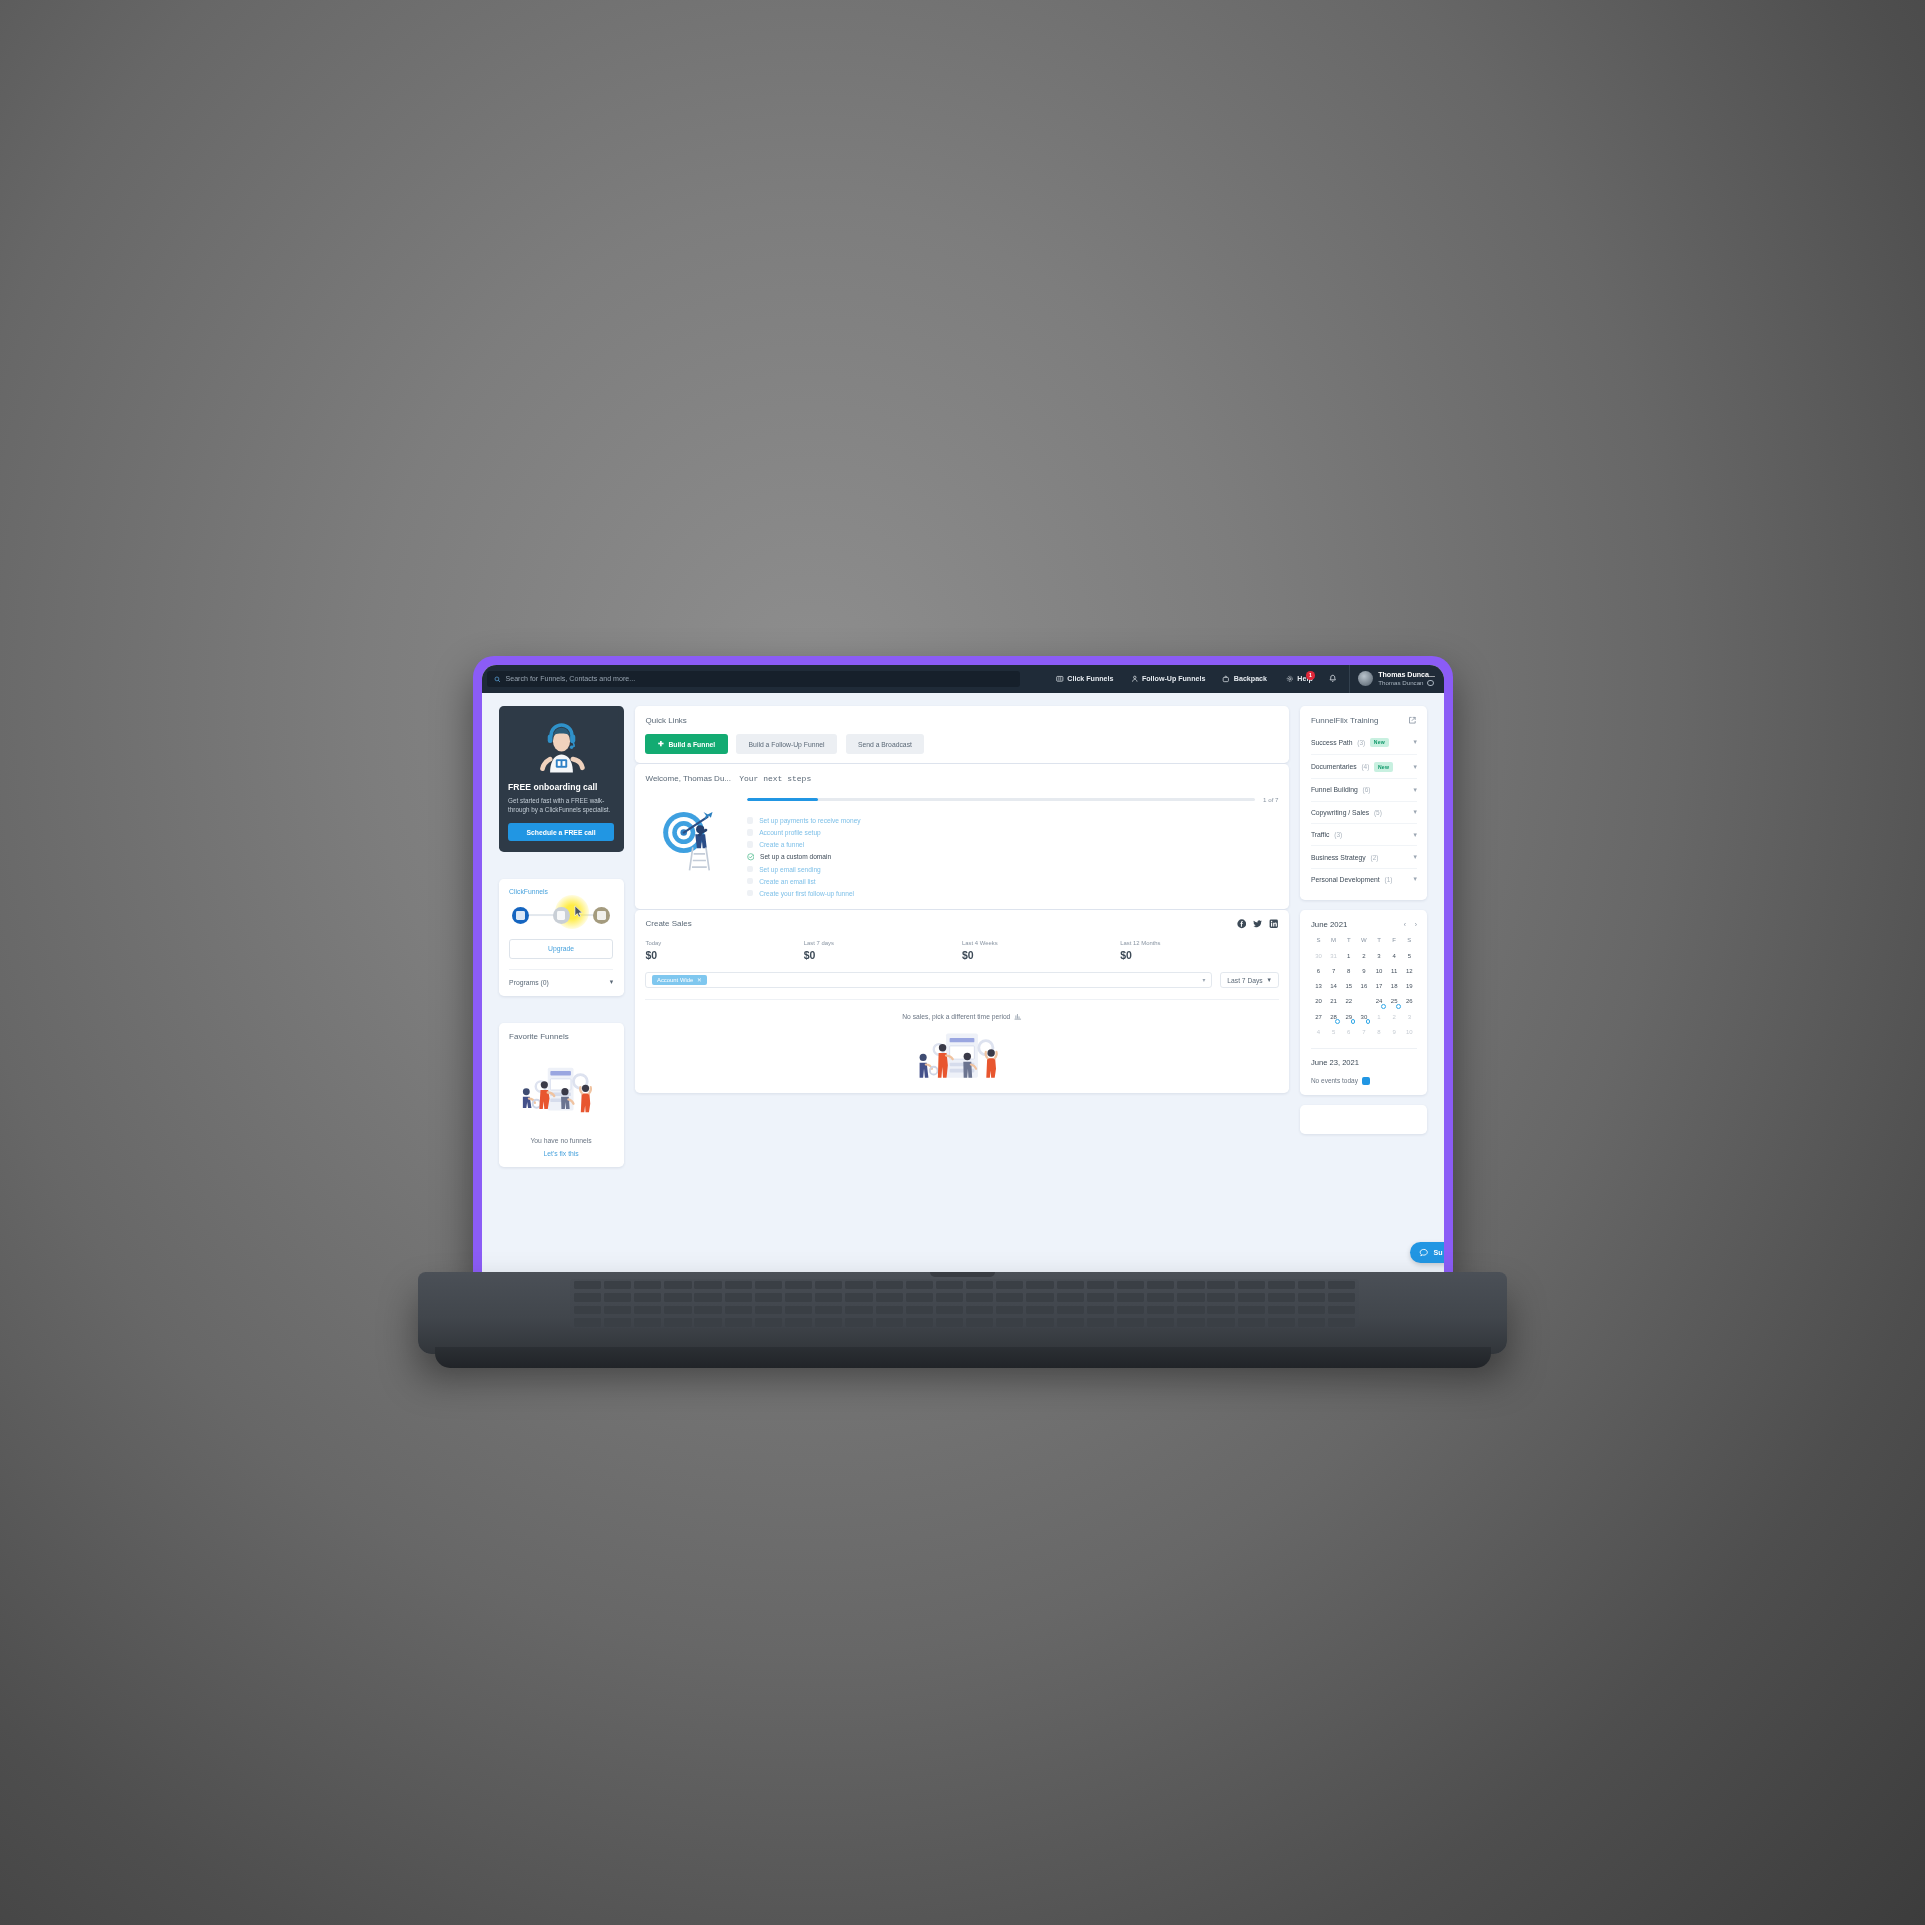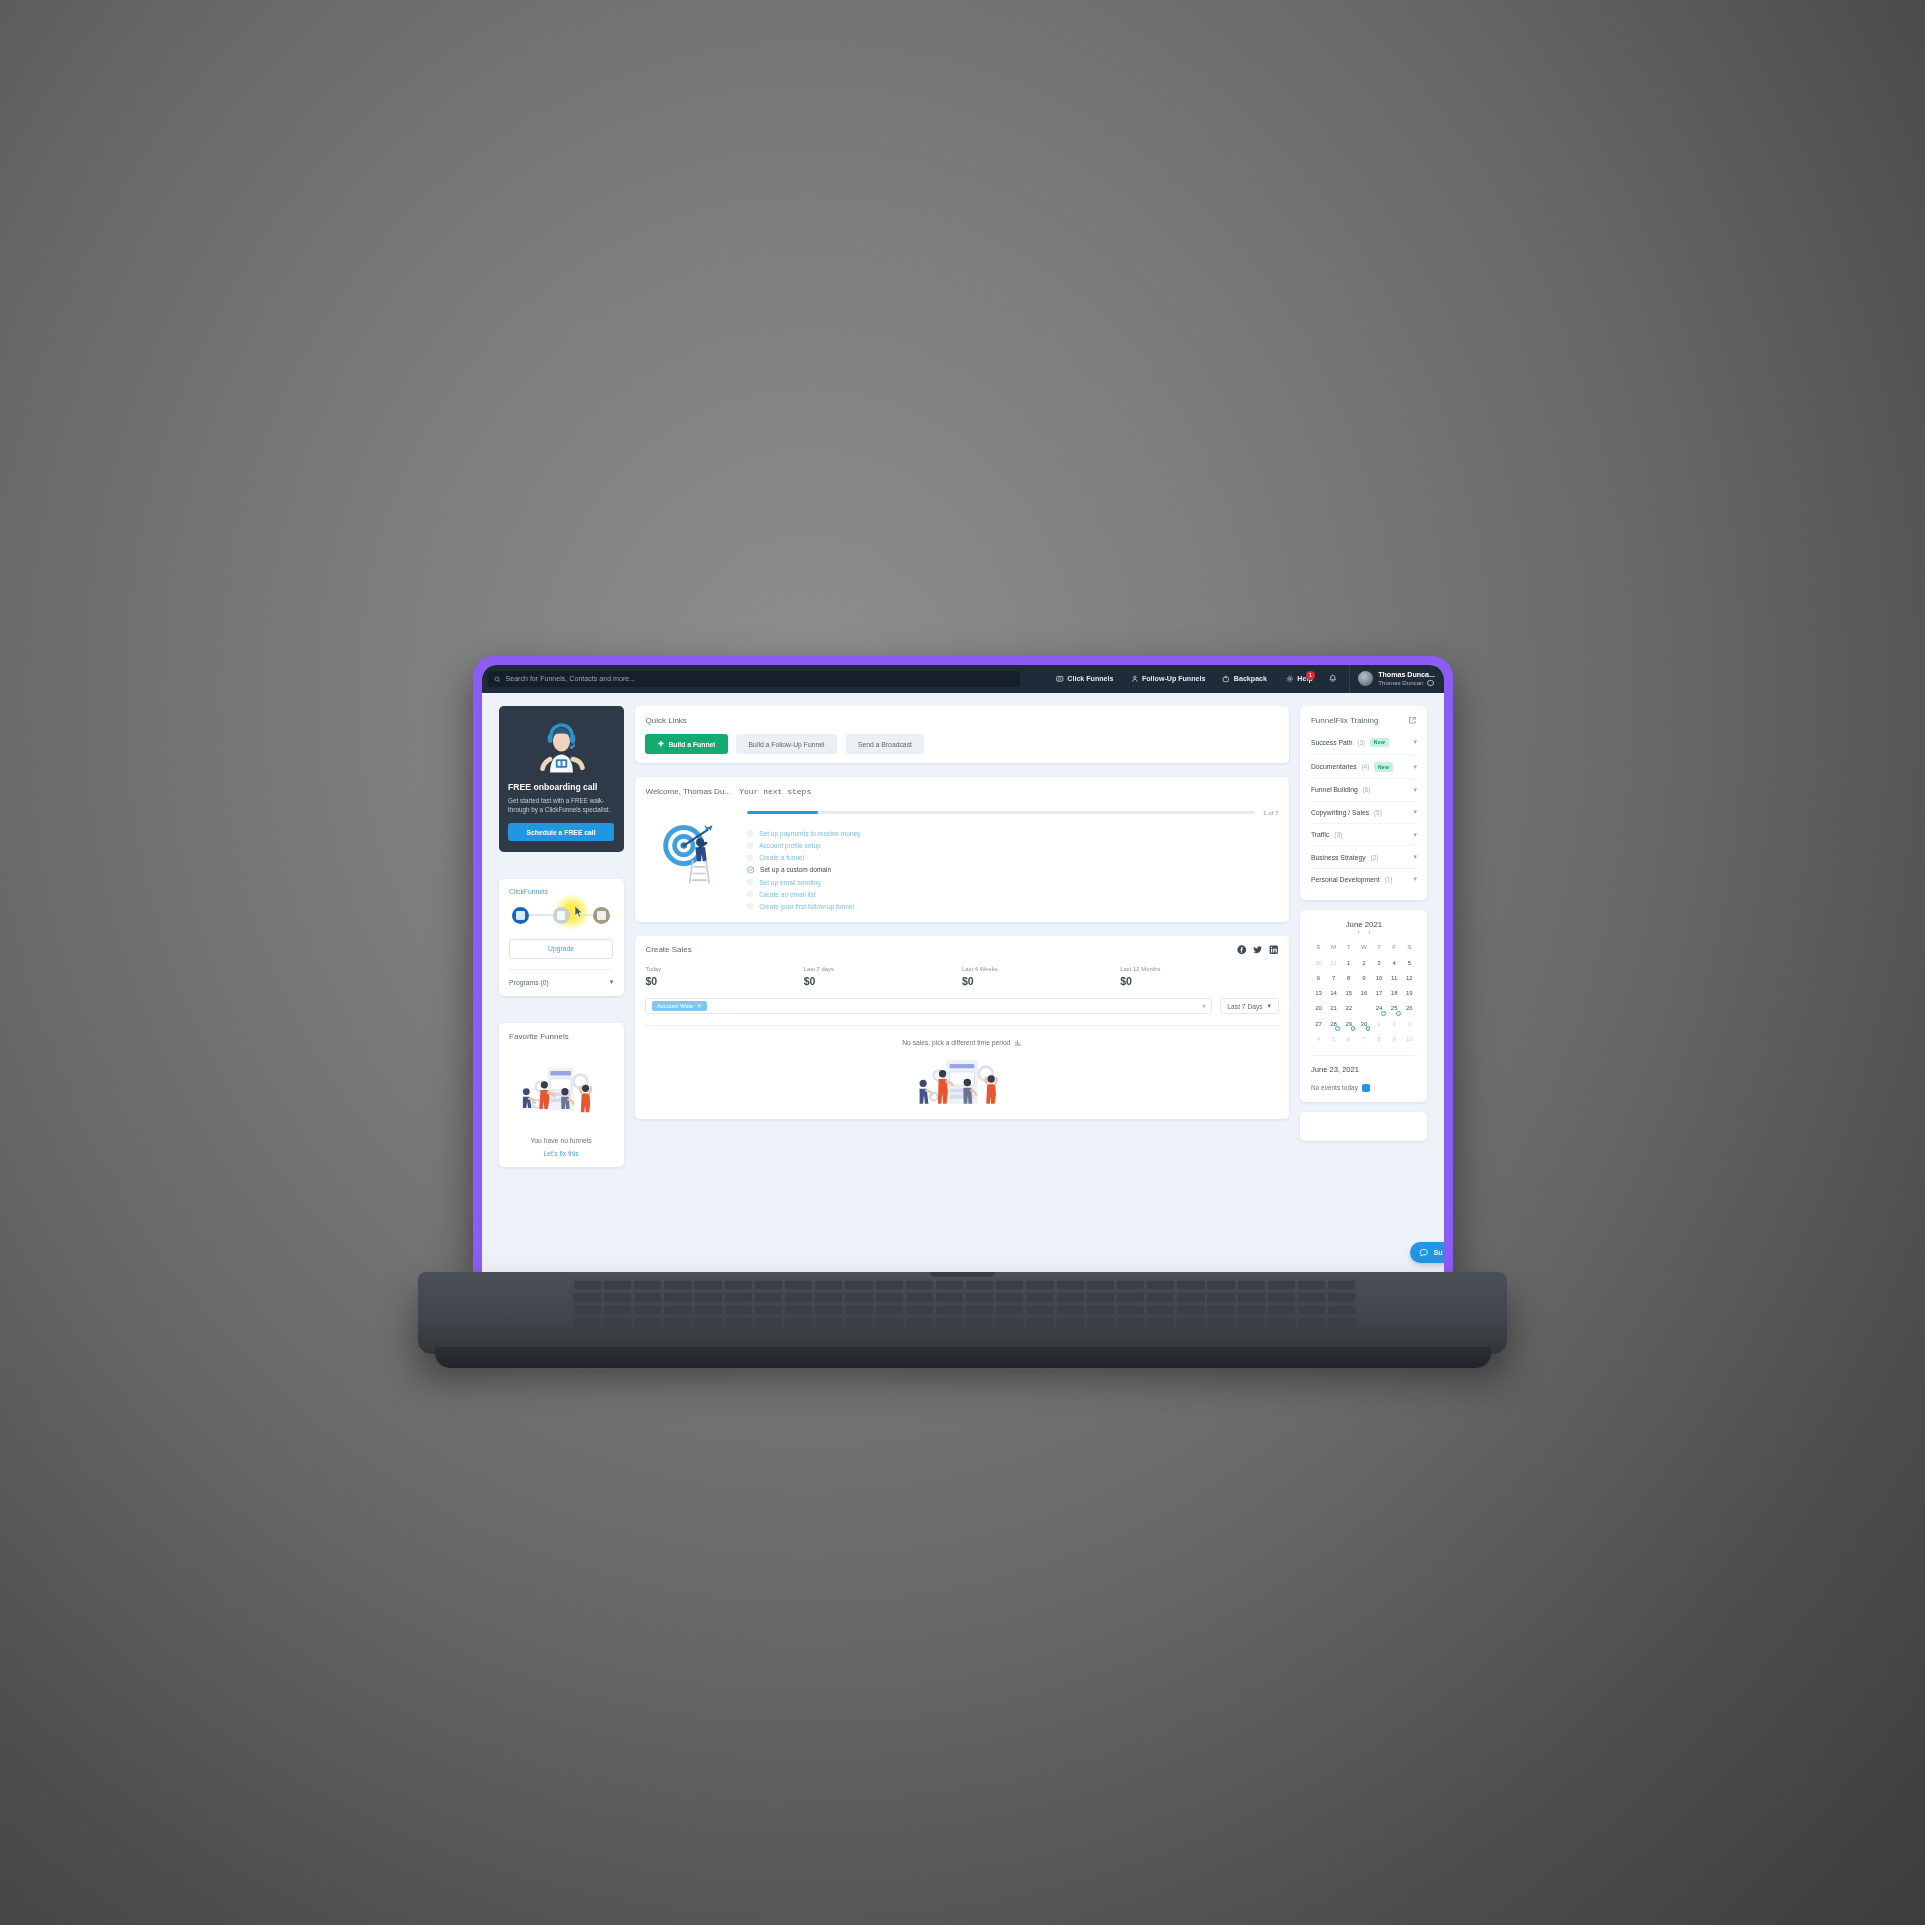--- a/index.html
+++ b/index.html
@@ -89,21 +89,21 @@
   .usub { font-size: 6.2px; color: #a9b5c0; line-height: 1.15; white-space: nowrap; display:flex; gap:3.8px; align-items:center; }
   .usub .cf { width:6.7px; height:6.7px; border-radius:50%; border:1px solid #a9b5c0; display:inline-block;}
 
   
   .page {
     height: calc(100% - 28.5px); background: #eef3fa;
     display: flex; gap: 11.4px; padding: 13.3px 17px; align-items: flex-start;
     position: relative; overflow: hidden;
   }
   .colA { flex: 0 0 125px; display: flex; flex-direction: column; gap: 27px; }
-  .colB { flex: 1 1 auto; display: flex; flex-direction: column; gap: 14px; }
+  .colB { flex: 1 1 auto; display: flex; flex-direction: column; gap: 1px; }
   .colC { flex: 0 0 127px; display: flex; flex-direction: column; gap: 10.5px; }
 
   .card { background: #fff; border-radius: 4.8px; box-shadow: 0 1px 2.9px rgba(28,47,74,.10); }
   .card-pad { padding: 9.5px 10.5px; }
   .card-title { font-size: 8px; color: #5b6977; font-weight: 400; }
 
   
   .onboard { background: #2e3a47; border-radius: 4.8px; overflow: hidden; }
   .onboard-art { height: 76px; position: relative; overflow:hidden; }
   .onboard-body { padding: 0 9.5px 10.5px; }
@@ -212,21 +212,21 @@
   }
   .ff-item:last-child { border-bottom: none; }
   .ff-count { color: #aab3bd; font-size: 6.5px; }
   .ff-new {
     background: #c8f0e0; color: #10996a; font-size: 5.1px; font-weight: 700;
     padding: 1.9px 3.8px; border-radius: 1.9px; letter-spacing: 0.2px;
   }
   .ff-chev { margin-left: auto; color: #9aa5b1; font-size: 6.7px; }
 
   
-  .cal-head { display: flex; align-items: center; justify-content: space-between; margin-bottom: 8.6px; flex-direction: column; }
+  .cal-head { display: flex; align-items: center; justify-content: space-between; margin-bottom: 8.6px; }
   .cal-month { font-size: 7.8px; color: #3d4a57; }
   .cal-navs { display: flex; gap: 8.6px; color: #8793a1; font-size: 6.7px; }
   .cal-grid { display: grid; grid-template-columns: repeat(7, 1fr); row-gap: 3.8px; }
   .cal-dow { text-align: center; font-size: 6px; color: #8793a1; padding-bottom: 3.8px; }
   .cal-day {
     text-align: center; font-size: 6px; color: #46525f; height: 11.4px; line-height: 11.4px;
     position: relative;
   }
   .cal-day.muted { color: #c6ccd3; }
   .cal-day.sel { color: #fff; }

